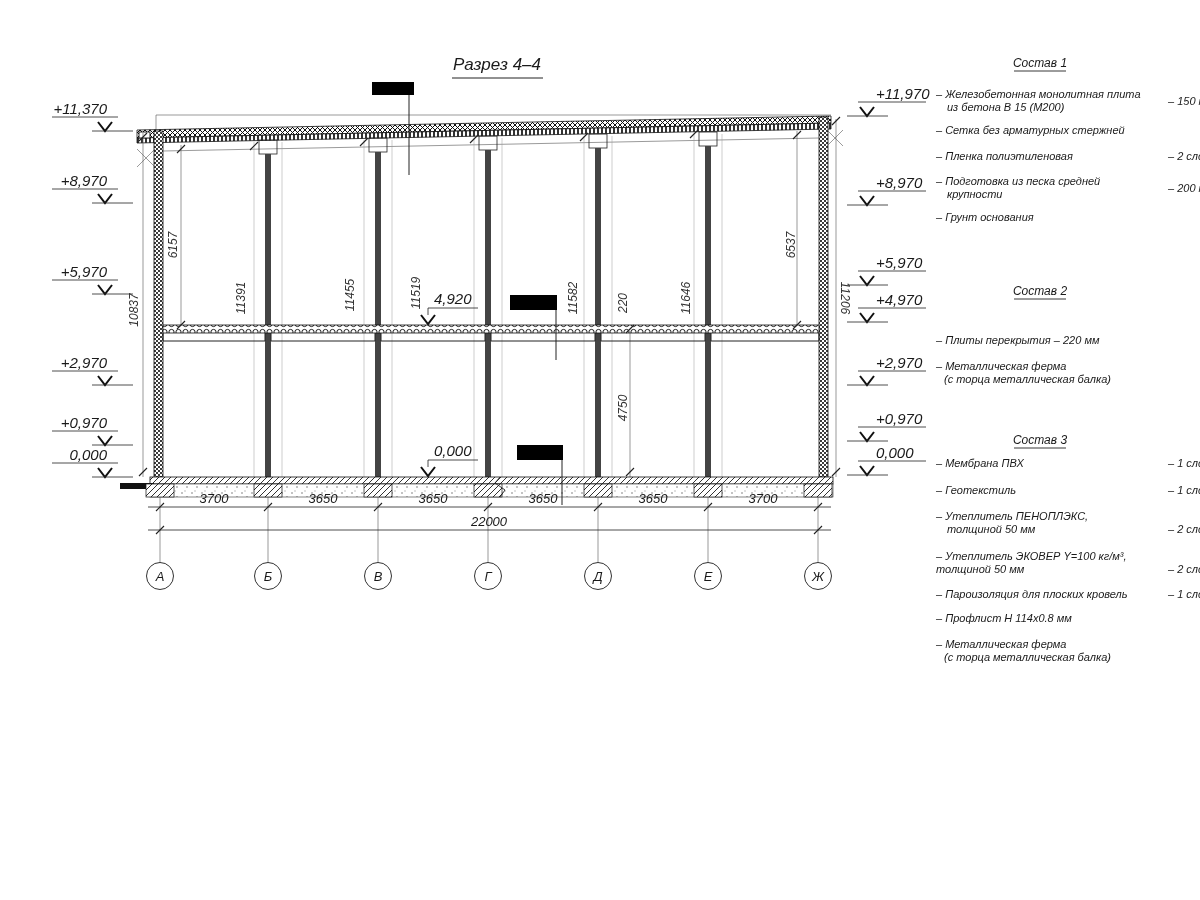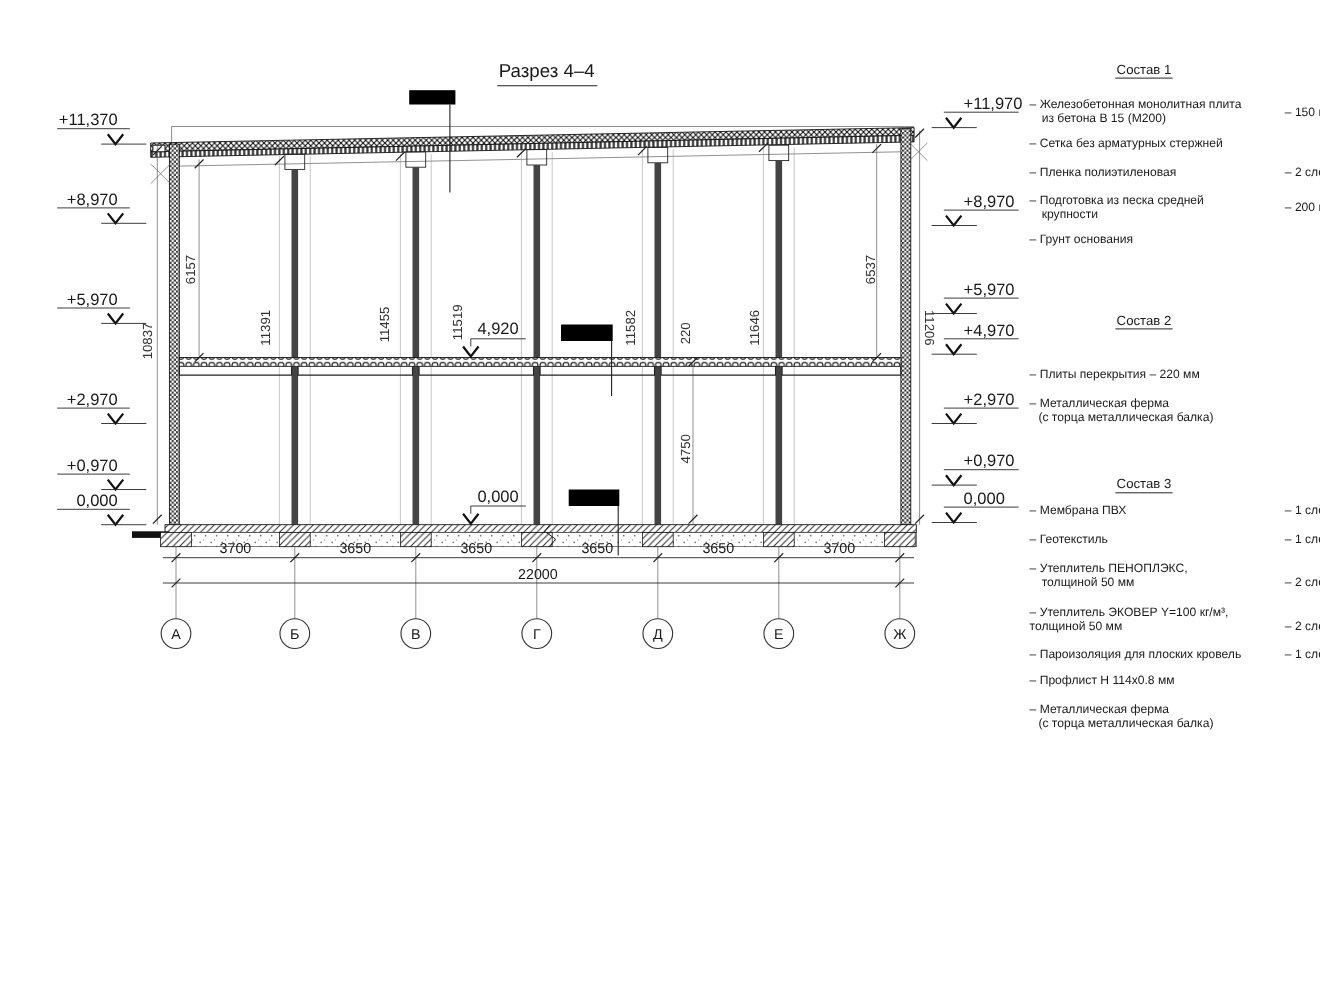--- a/index.html
+++ b/index.html
@@ -1,17 +1,17 @@
 <!DOCTYPE html>
 <html><head>
 <meta charset="utf-8">
 <style>
   html,body{margin:0;padding:0;background:#fff;}
   .sheet{position:relative;width:1200px;height:900px;background:#fff;overflow:hidden;
-         font-family:"Liberation Sans",sans-serif;}
+         font-family:"Liberation Sans",sans-serif;font-style:italic;}
   svg{position:absolute;left:0;top:0;}
   text{fill:#1a1a1a;font-family:"Liberation Sans",sans-serif;}
   .tt{font-size:17px;}
   .tm{font-size:15px;}
   .td{font-size:13px;}
   .tr{font-size:12px;fill:#333;}
   .tp{font-size:11px;}
   .tpt{font-size:12px;}
   .ln{stroke:#222;stroke-width:0.8;fill:none;}
   .thin{stroke:#555;stroke-width:0.6;fill:none;}

